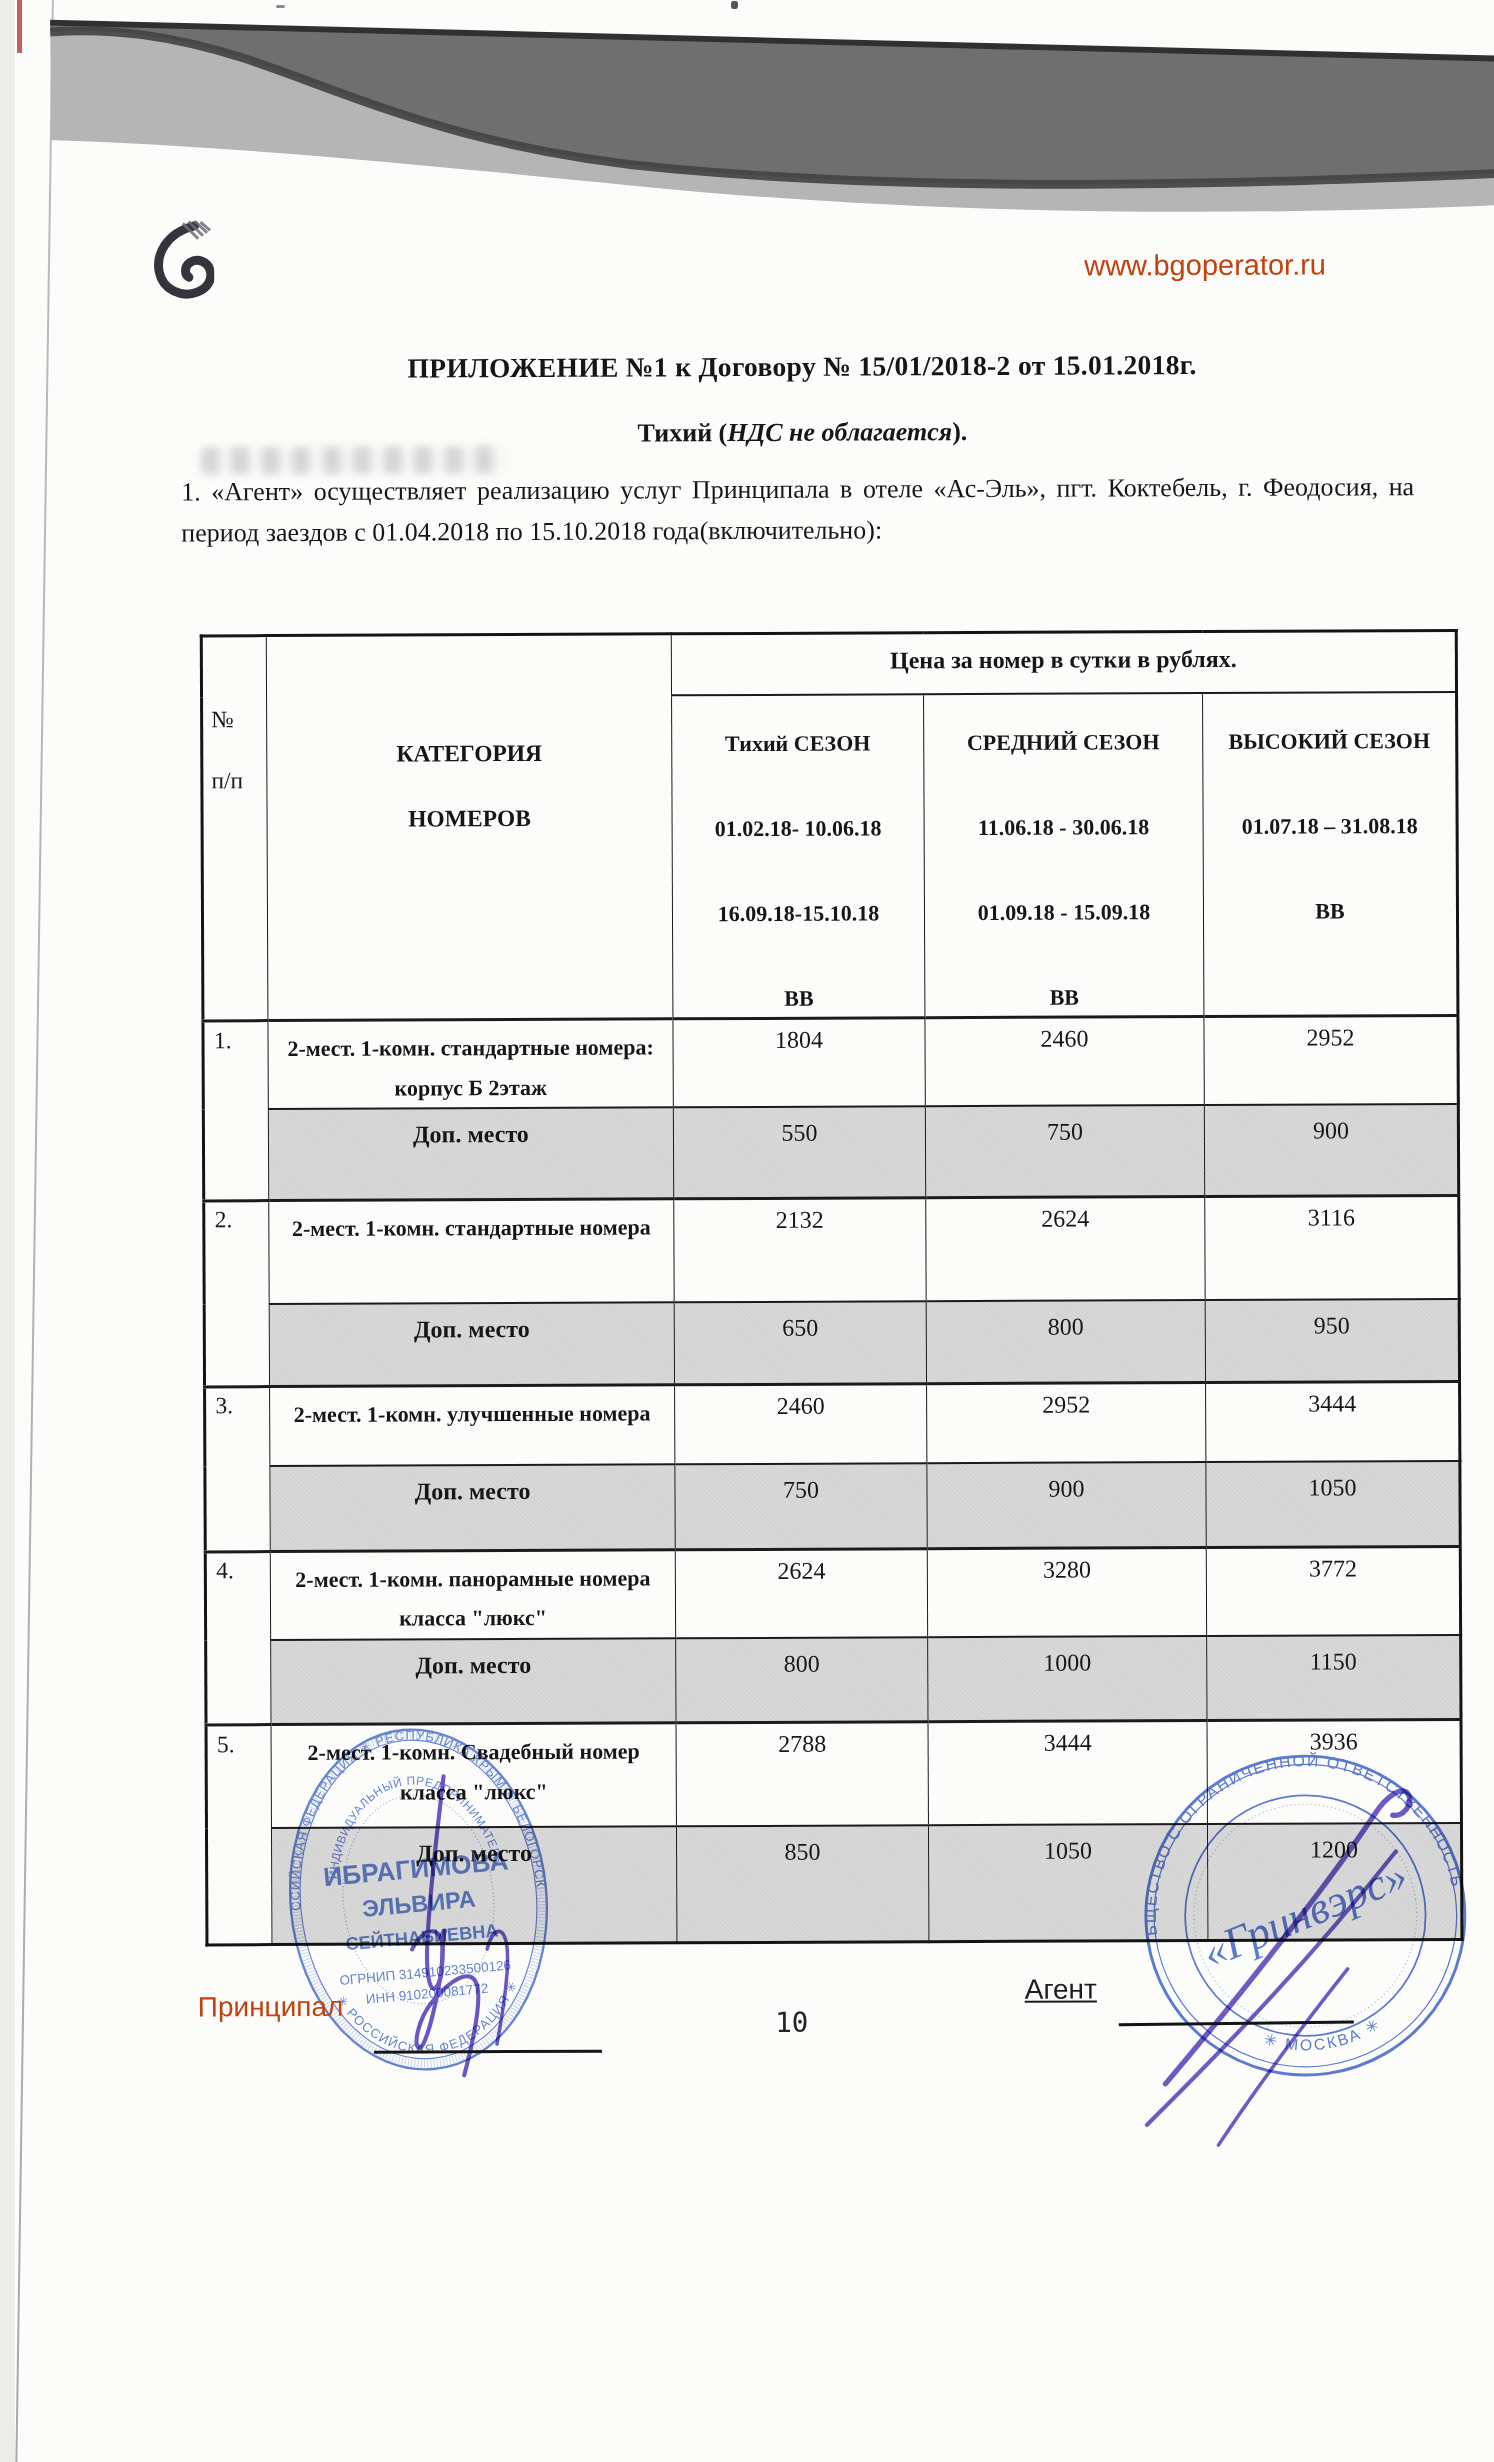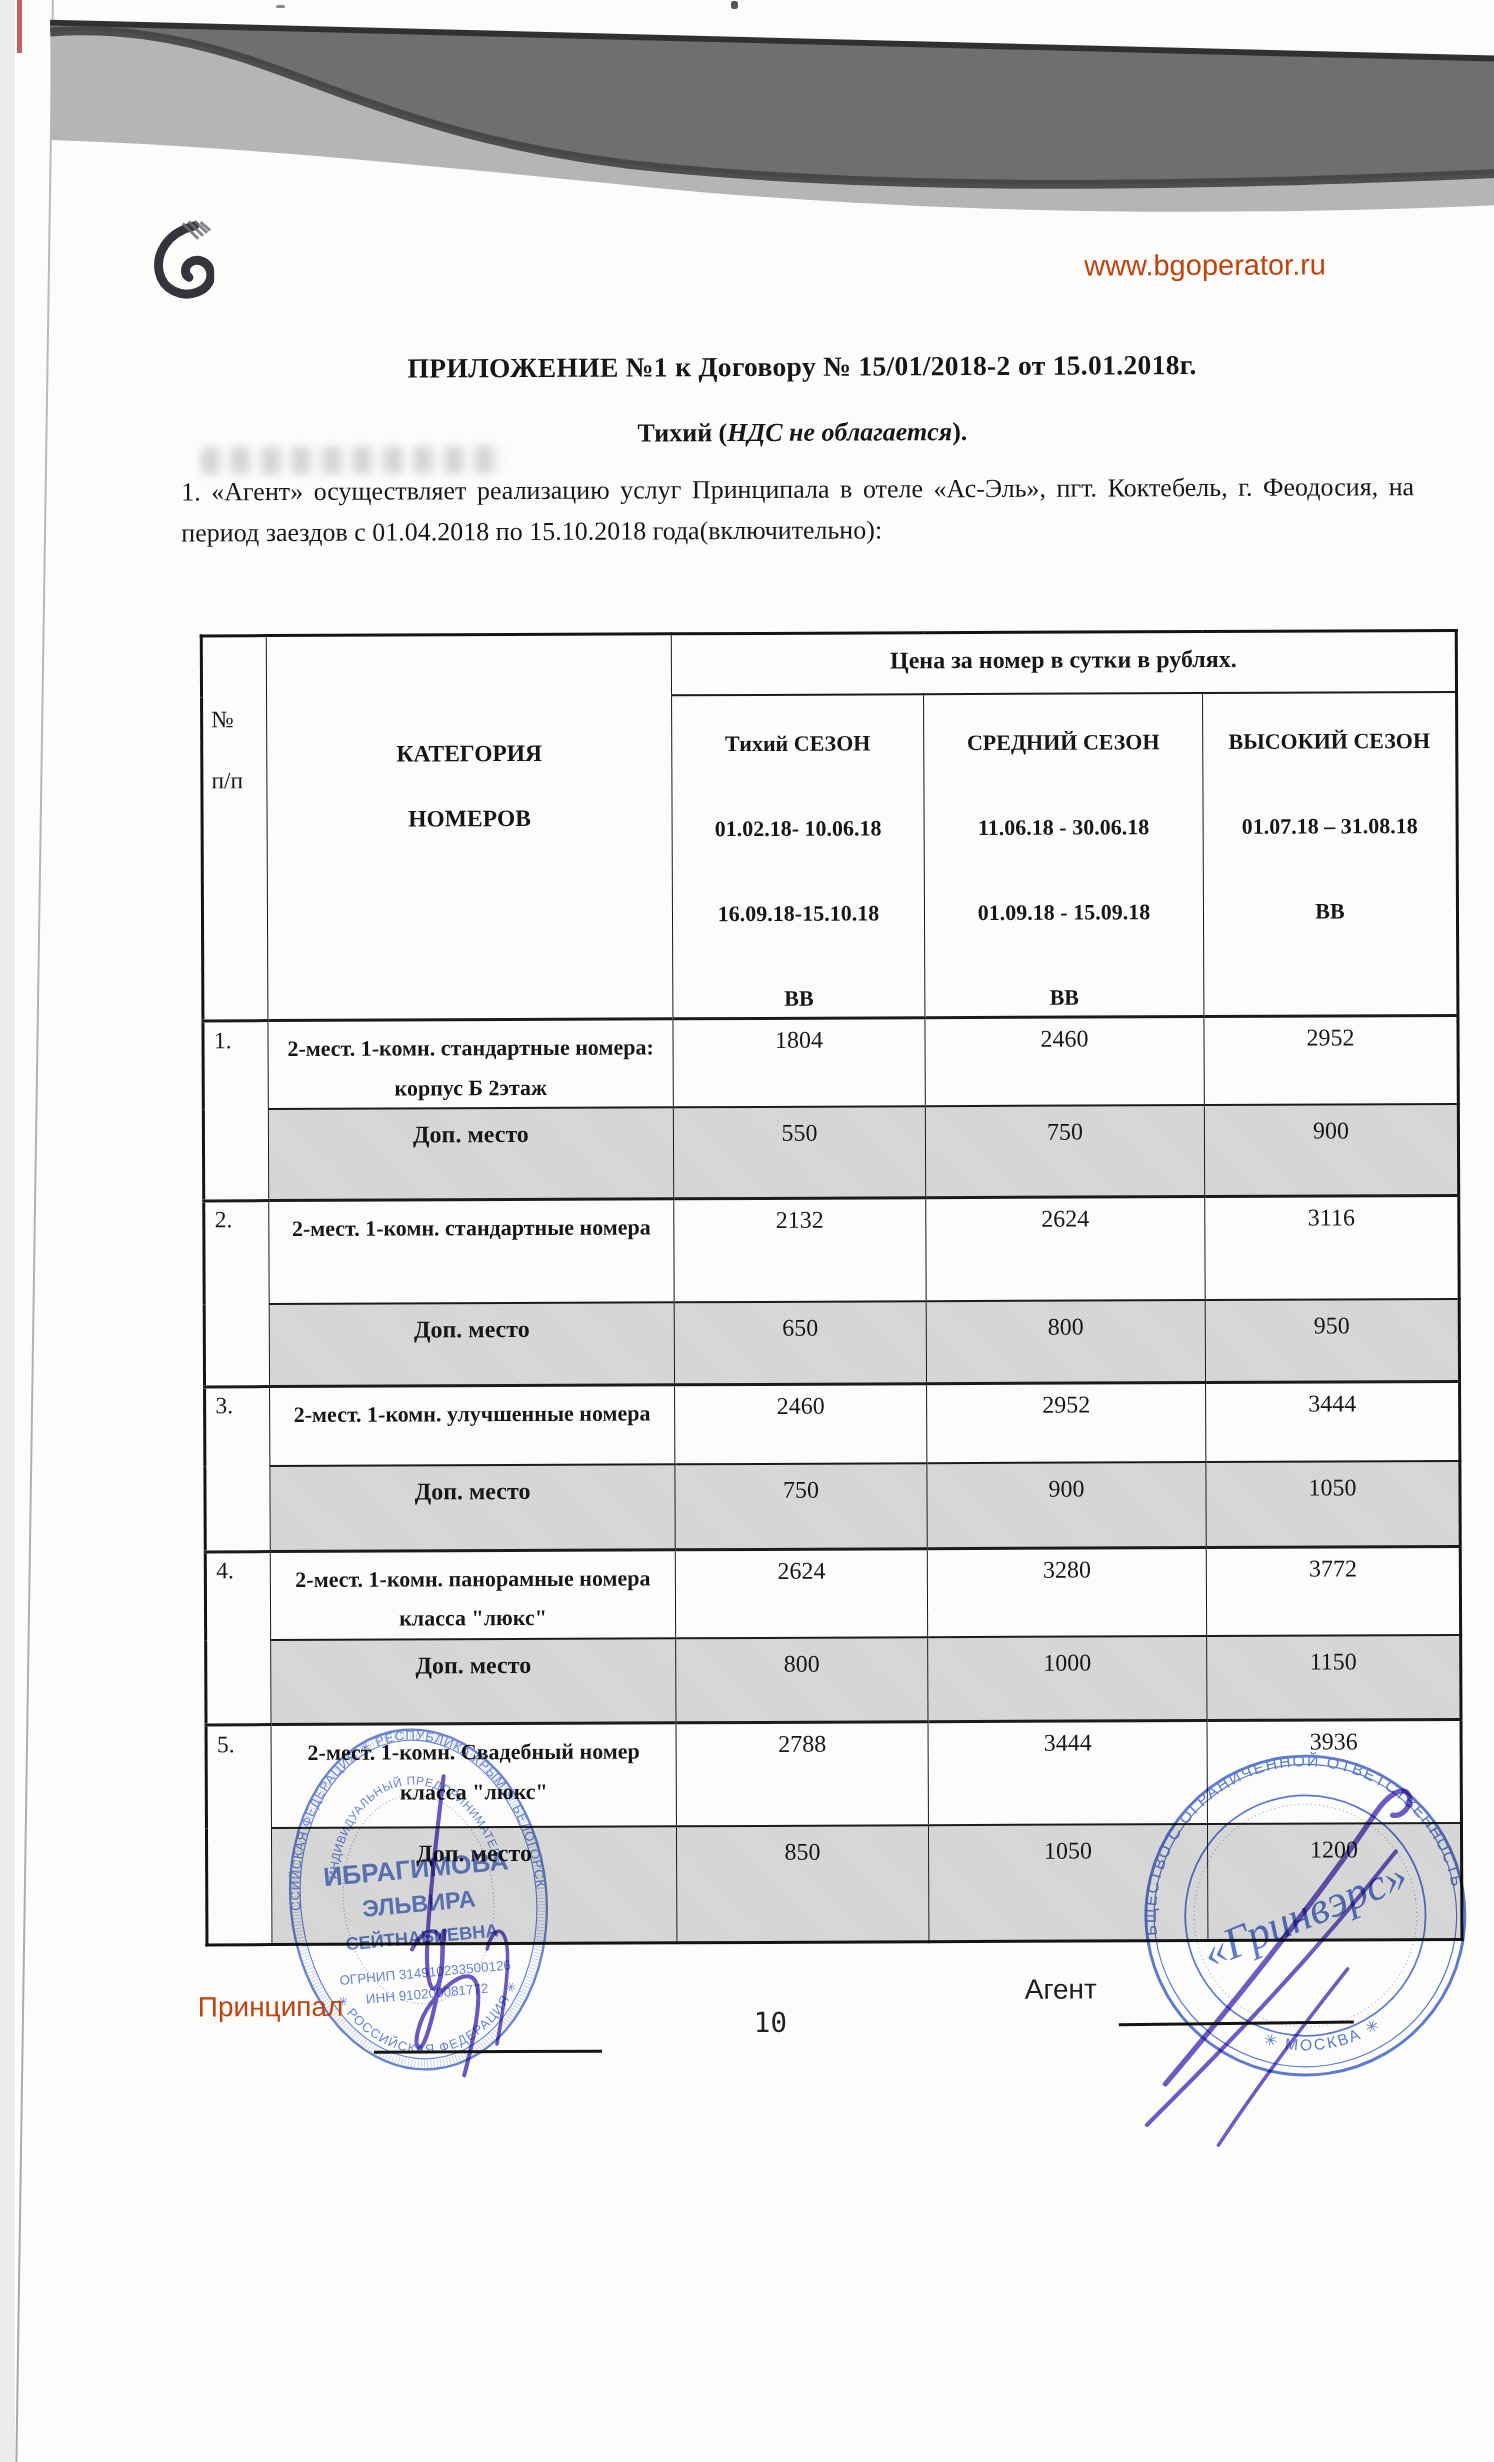--- a/index.html
+++ b/index.html
@@ -61,23 +61,23 @@
   tr.r1a{height:88px;} tr.r1b{height:91px;}
   tr.r2a{height:104px;} tr.r2b{height:82px;}
   tr.r3a{height:80px;} tr.r3b{height:85px;}
   tr.r4a{height:86px;} tr.r4b{height:85px;}
   tr.r5a{height:103px;} tr.r5b{height:117px;}
 
   .f-principal{position:absolute;left:189px;top:1989px;font-family:"Liberation Sans",sans-serif;
     font-size:28px;color:#c2410c;}
   .line-principal{position:absolute;left:365px;top:2049px;width:228px;height:2.9px;background:#141414;}
   .f-agent{position:absolute;left:1016px;top:1975px;font-family:"Liberation Sans",sans-serif;
-    font-size:28px;color:#1c1c1c;}
+    font-size:28px;color:#1c1c1c;text-decoration:underline;}
   .line-agent{position:absolute;left:1110px;top:2024px;width:235px;height:2.9px;background:#141414;transform:rotate(-0.4deg);}
-  .pageno{position:absolute;left:745px;top:2006px;width:76px;
+  .pageno{position:absolute;left:745px;top:2006px;width:76px;text-align:center;
     font-family:"DejaVu Sans Mono",monospace;font-size:27.6px;color:#222;}
 
   .stamp,.sig{position:absolute;mix-blend-mode:multiply;}
   .stamp-left{left:274px;top:1719px;transform:rotate(-5deg);opacity:.82;}
   .stamp-right{left:1127px;top:1748px;transform:rotate(-8deg);opacity:.85;}
   .sig-left{left:380px;top:1772px;opacity:.92;}
   .sig-right{left:1121px;top:1743px;opacity:.9;}
 </style>
 </head>
 <body>

